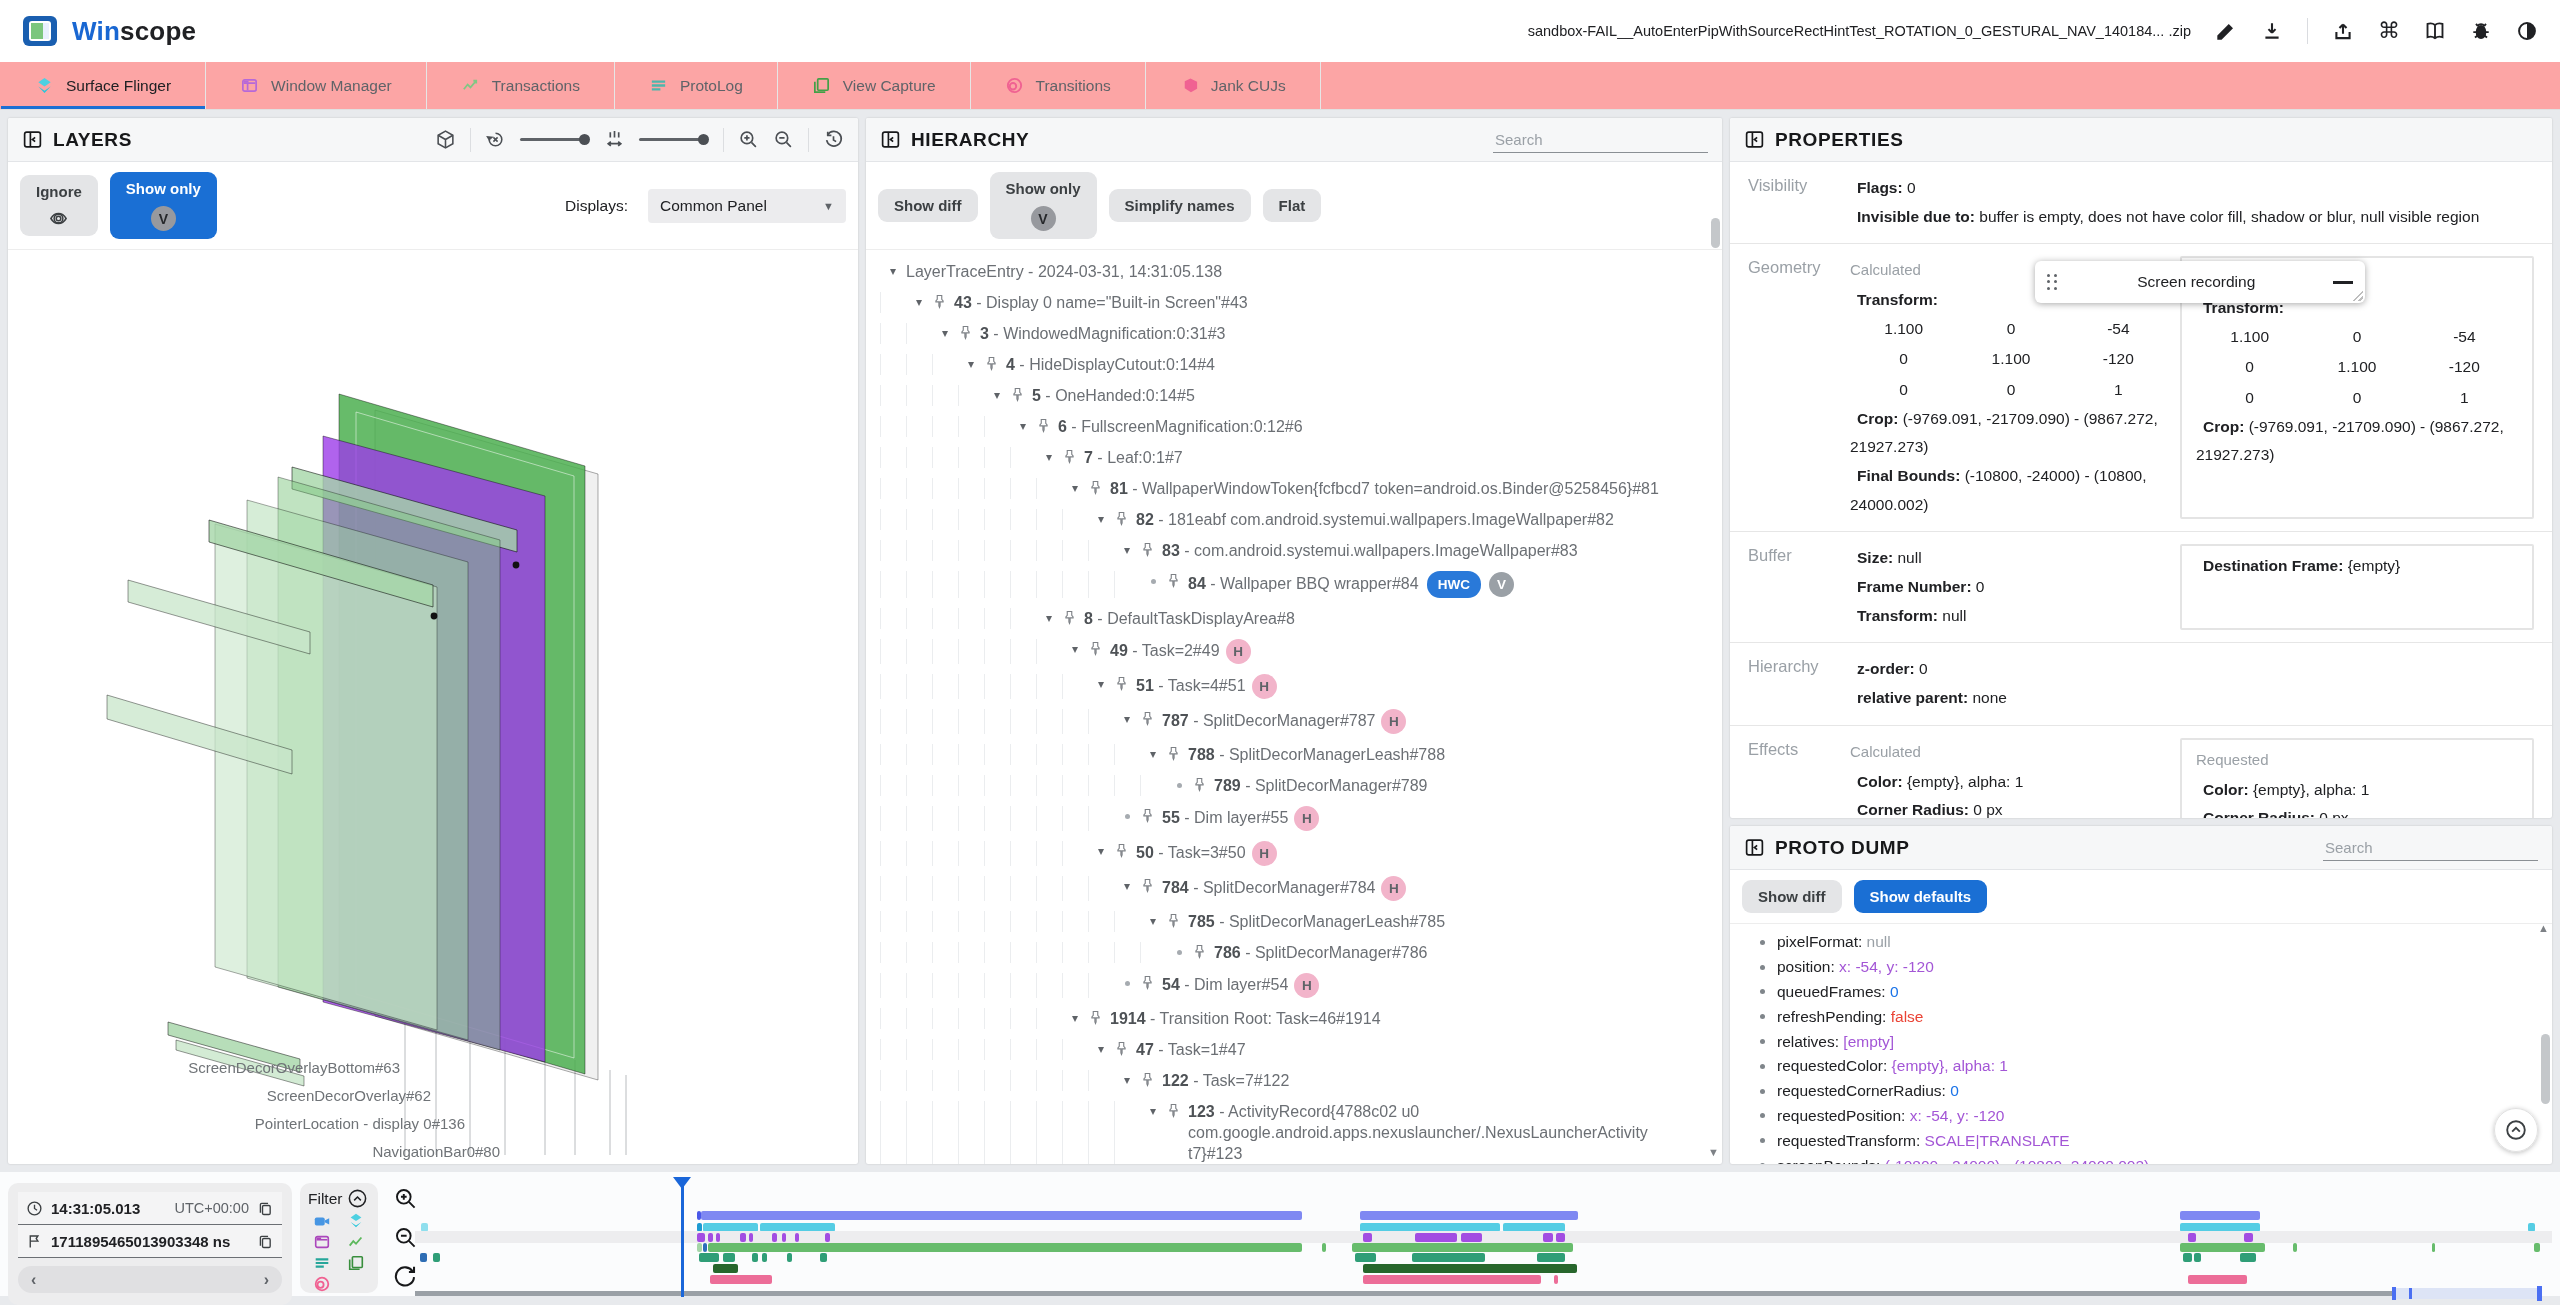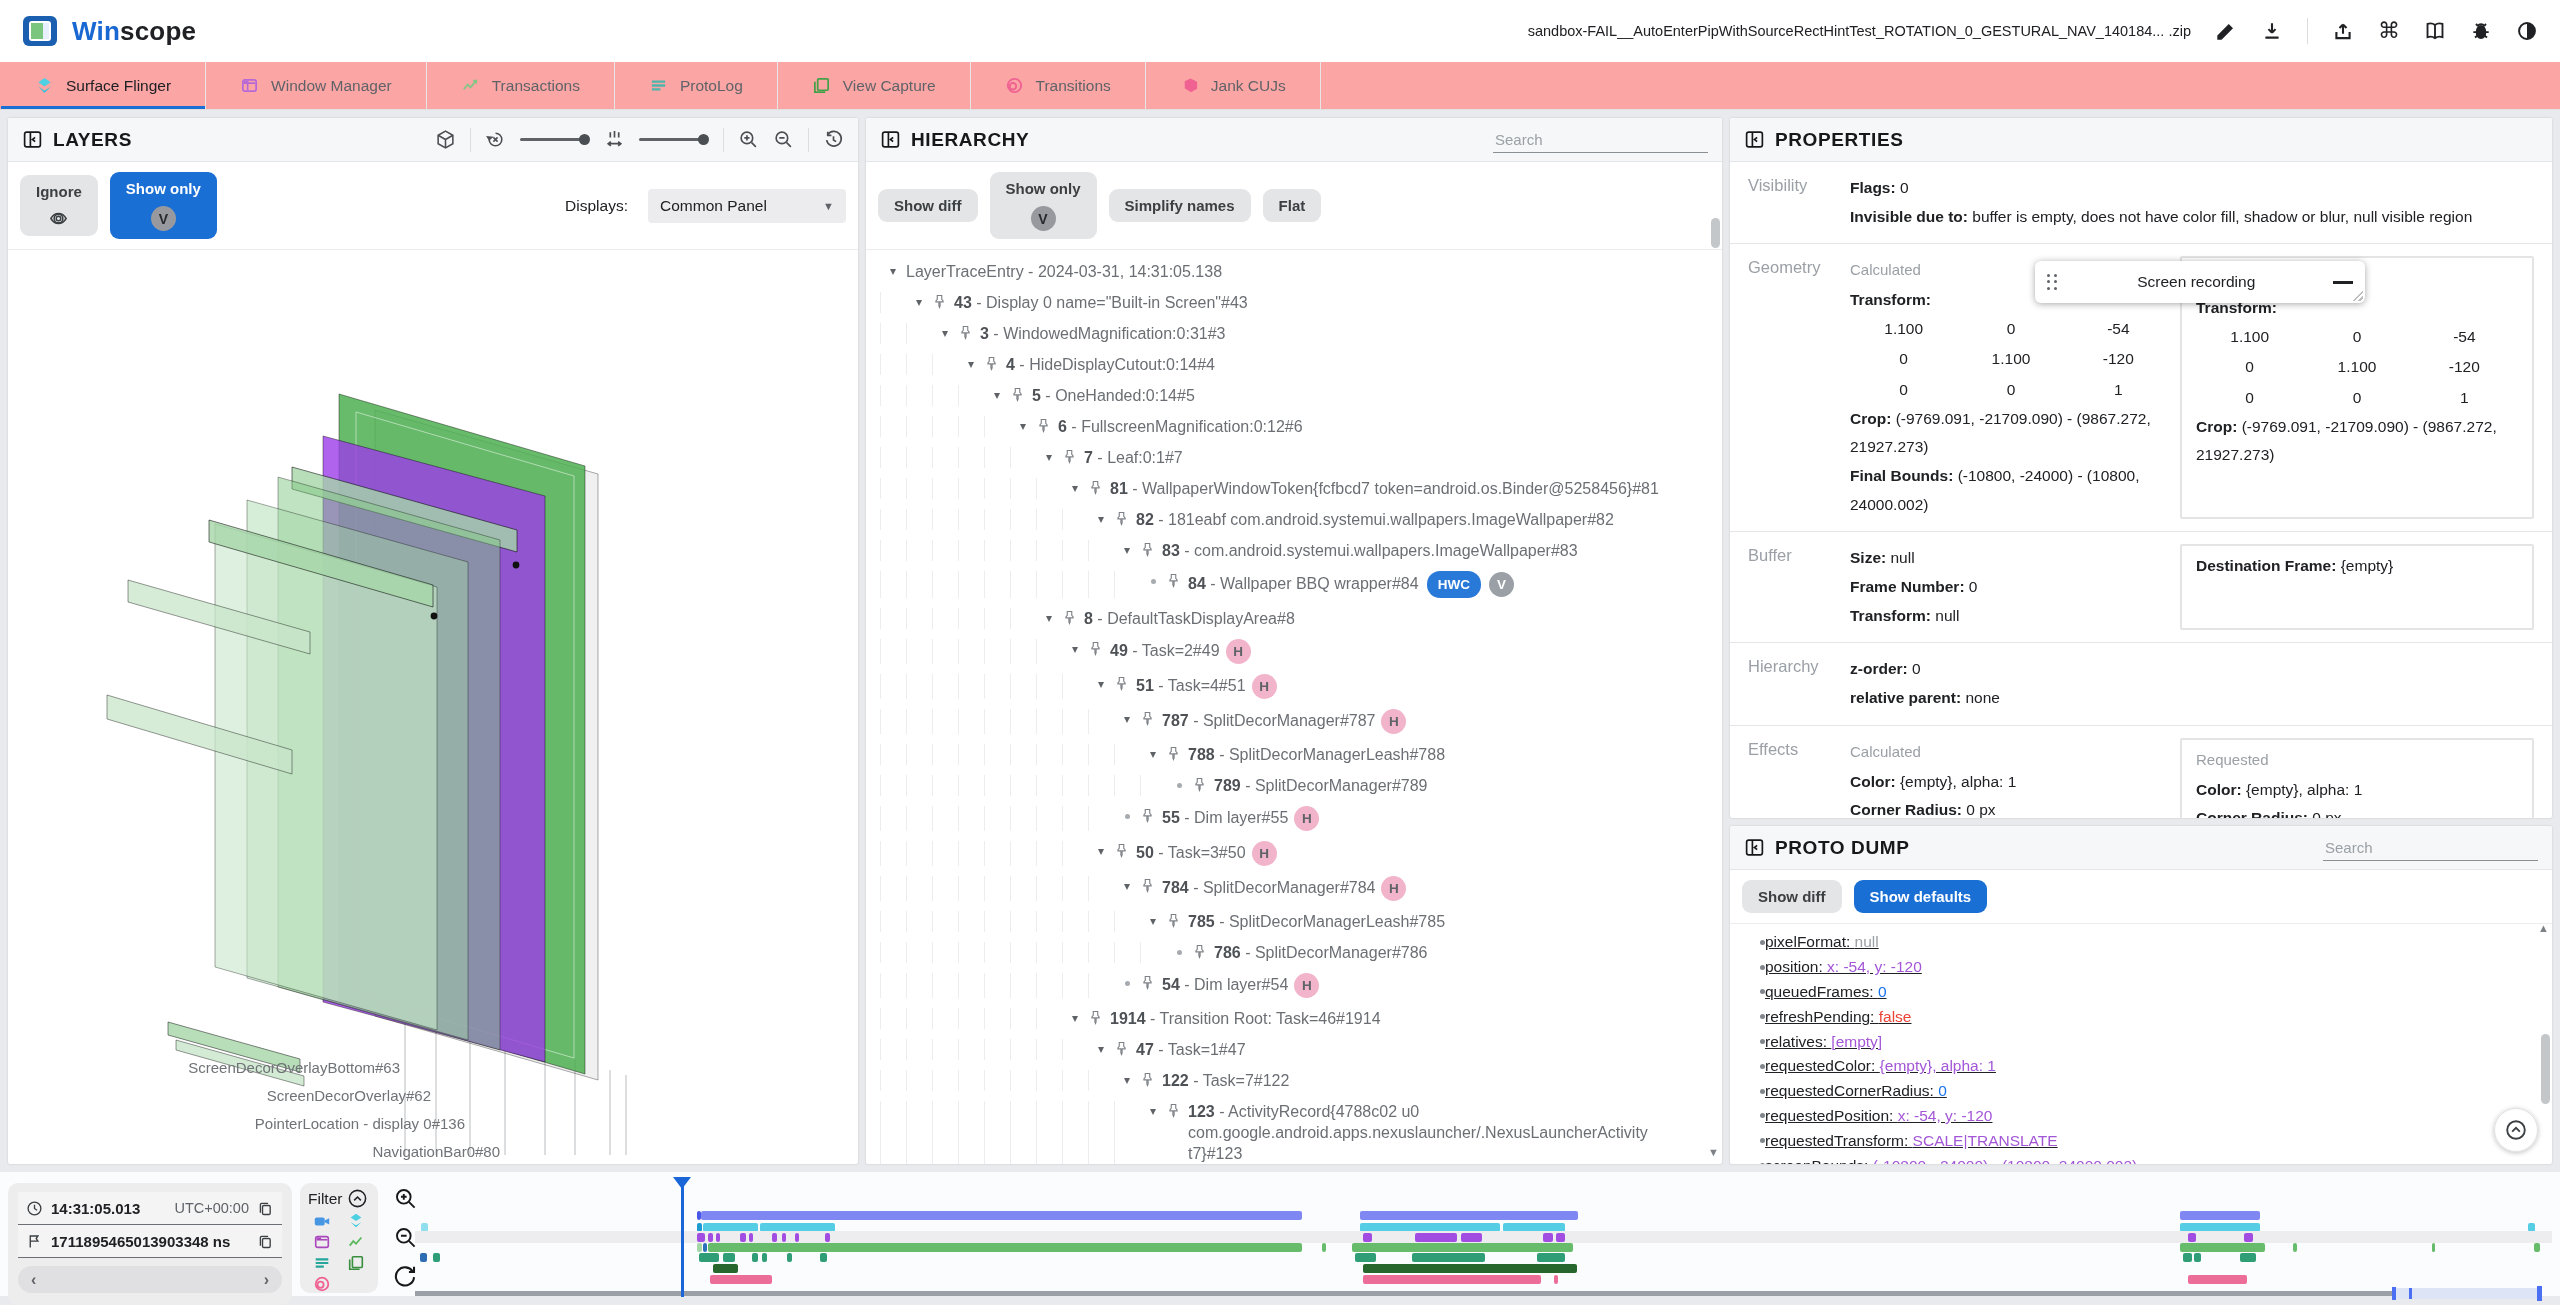--- a/index.html
+++ b/index.html
@@ -73,35 +73,35 @@
   
   .rightcol { display:flex; flex-direction:column; gap:8px; }
   .psec { display:flex; padding:12px 18px; border-bottom:1px solid #e6e6e6; }
   .psec:last-child { border-bottom:none; }
   .plabel { width:102px; min-width:102px; color:#9aa0a6; font-size:16.5px; padding-top:2px; }
   .pbody { flex:1; font-size:15.5px; line-height:1.85; color:#202124; }
   .pbody.two { display:flex; }
   .pcol { flex:1; min-width:0; }
   .pcol.boxed { border:2px solid #e4e4e4; border-radius:2px; padding:6px 14px; margin-left:8px; }
   .subhdr { color:#9aa0a6; font-size:15px; margin-bottom:2px; }
-  .kvk { font-weight:700; }
+  .kvk { font-weight:700;margin-left:7px; }
   .kvl .kvk { font-weight:700; }
   .matrix { display:grid; grid-template-columns:repeat(3,1fr); max-width:540px; row-gap:2px; justify-items:center; }
 
   
   .screc { position:absolute; left:2035px; top:261px; width:330px; height:42px; background:#fff; border-radius:6px; box-shadow:0 1px 7px rgba(0,0,0,.35); display:flex; align-items:center; padding:0 12px; z-index:60; }
   .dots { display:grid; grid-template-columns:4px 4px; grid-auto-rows:4px; gap:2.5px; margin-right:8px; cursor:grab; }
   .dots i { width:3px; height:3px; border-radius:50%; background:#5f6368; }
   .screc .title { flex:1; text-align:center; font-size:15.5px; color:#202124; }
   .minim { width:20px; height:3px; background:#202124; cursor:pointer; margin-left:6px; }
   .resize { position:absolute; right:2px; bottom:2px; width:11px; height:11px; clip-path:polygon(100% 0,100% 100%,0 100%); background:repeating-linear-gradient(135deg,#bdbdbd 0 1.5px,transparent 1.5px 4px); }
 
   
   .proto-list { flex:1; overflow:hidden; padding:6px 0 0 0; position:relative; }
-  .prow { display:flex; align-items:center; gap:0; padding-left:30px; height:24.8px; font-size:15.5px;text-decoration:underline; }
+  .prow { display:flex; align-items:center; gap:12px; padding-left:30px; height:24.8px; font-size:15.5px; }
   .prow .bullet { width:5px; height:5px; border-radius:50%; background:#80868b; flex:none; }
   .prow .pk { color:#202124; }
   .v-g { color:#9aa0a6; } .v-b { color:#1a73e8; } .v-r { color:#ea4335; } .v-p { color:#a356d6; }
   .fab { position:absolute; right:14px; bottom:12px; width:44px; height:44px; border-radius:50%; background:rgba(255,255,255,.95); border:1px solid #e0e0e0; box-shadow:0 1px 5px rgba(0,0,0,.25); display:flex; align-items:center; justify-content:center; cursor:pointer; z-index:40; }
   .fab svg { width:22px; height:22px; color:#3c4043; }
 
   
   .timeline { position:absolute; left:0; right:0; bottom:0; height:133px; background:#fbfcfd; border-bottom:9px solid #e8eaed; }
   .tcard { position:absolute; background:#ededee; border-radius:10px; }
   .timecard { left:8px; top:11px; width:284px; height:122px; padding:9px 10px; }

